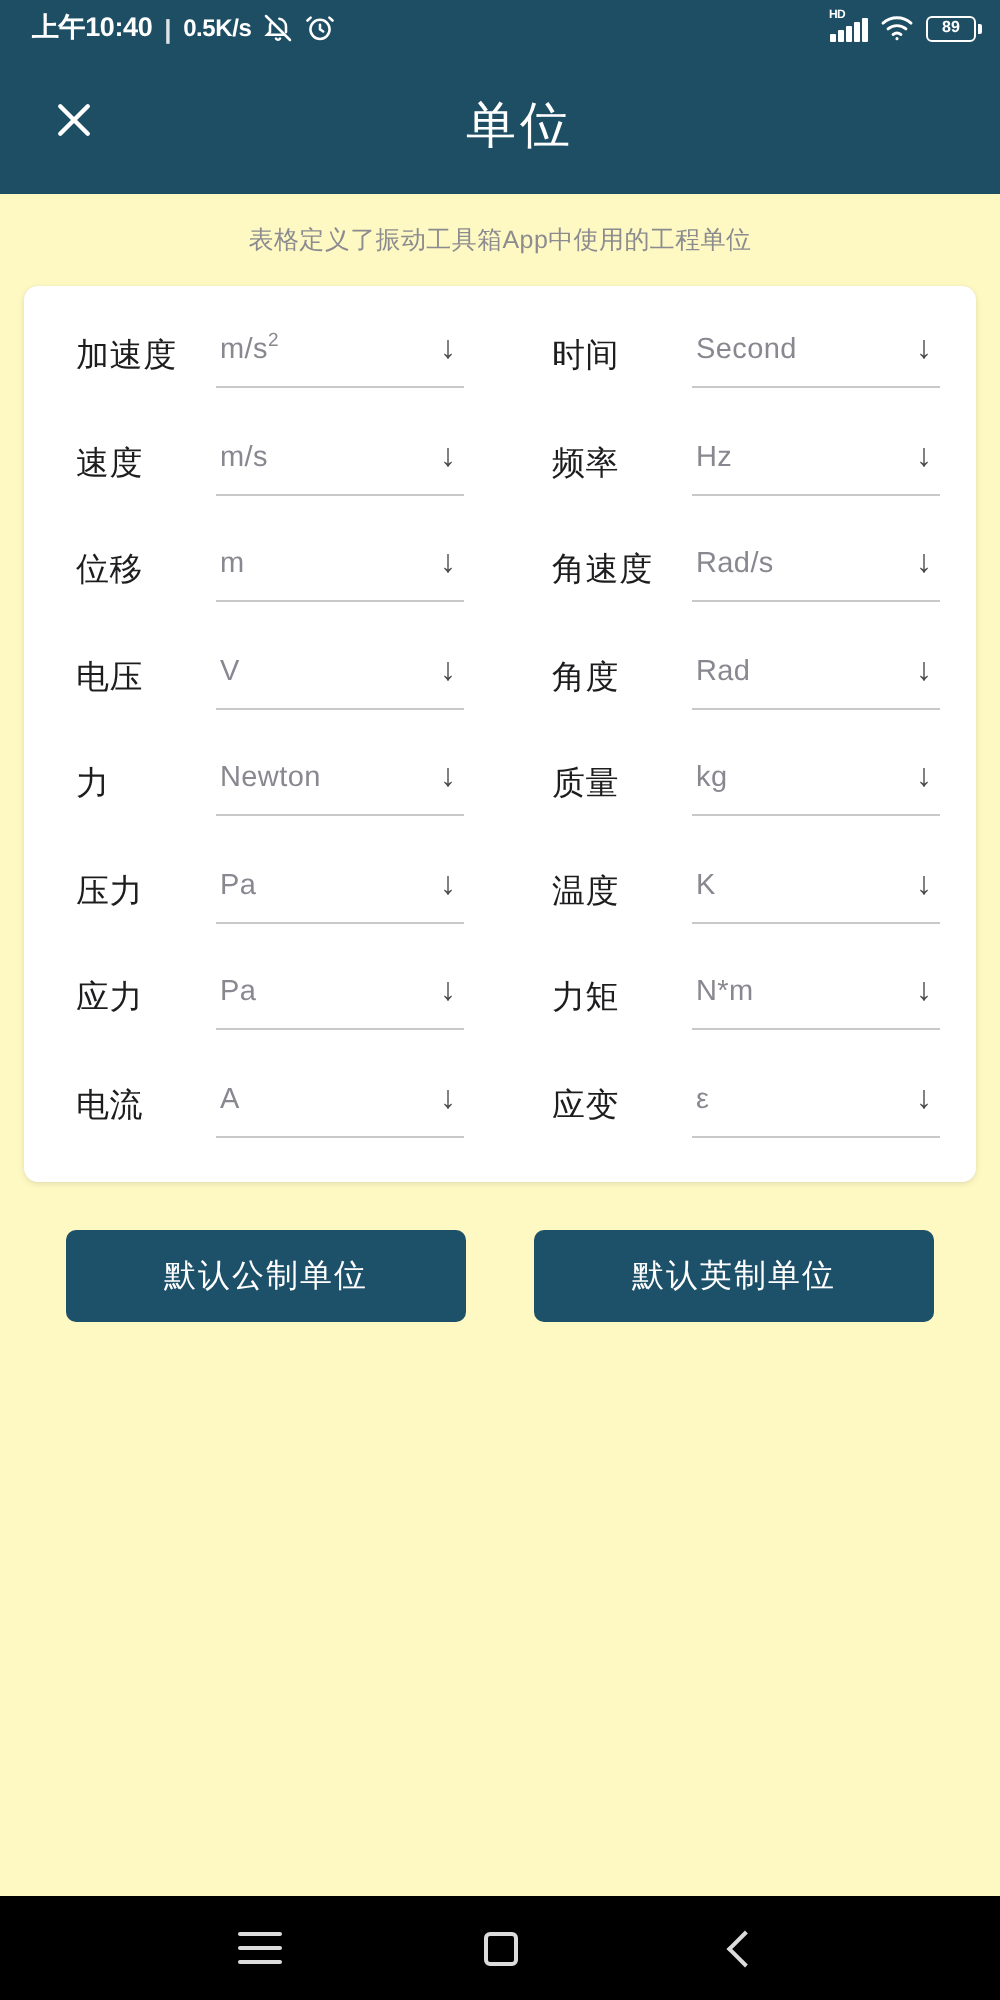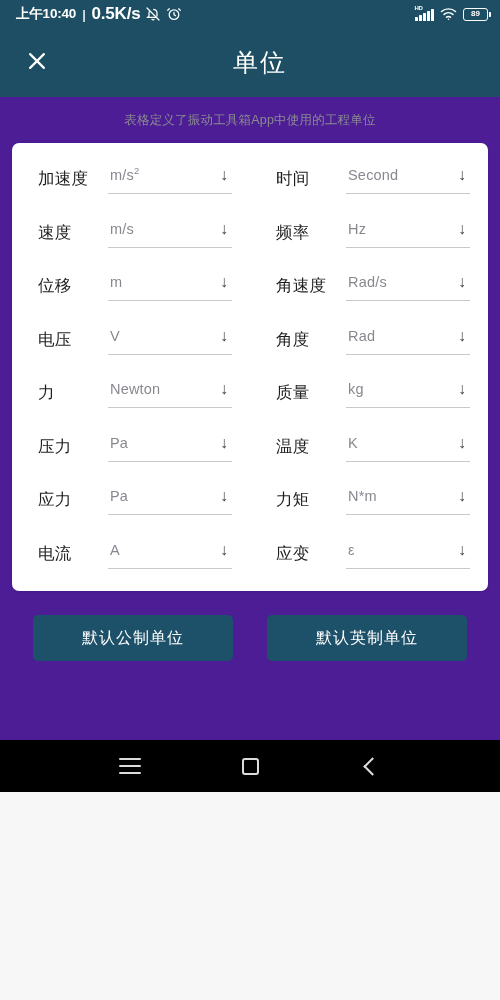--- a/index.html
+++ b/index.html
@@ -2,33 +2,33 @@
 <html><head>
 <meta charset="utf-8">
 <style>
   * { margin:0; padding:0; box-sizing:border-box; }
   html,body {
     width:500px; height:1000px;
     background:#f7f7f8;
     font-family:"Liberation Sans","DejaVu Sans",sans-serif;
     overflow:hidden;
   }
-  #app { position:relative; width:500px; height:792px; background:#4c1d95;border-radius:21px; }
+  #app { position:relative; width:500px; height:1000px; background:#fef9c3;border-radius:21px; }
 
   
   .statusbar{
     position:absolute; top:0; left:0; width:500px; height:28px;
     background:#1d4e63; color:#ffffff;
     display:flex; align-items:center; justify-content:space-between;
     padding:0 12px 0 16px;
   }
   .sb-left{ display:flex; align-items:center; gap:5px; font-size:13.5px; font-weight:bold; letter-spacing:-.2px;}
   .sb-time{ font-size:13.5px; font-weight:bold;}
   .sb-sep{ font-size:13px; opacity:.85; margin:0 1px;}
-  .sb-net{ font-size:17px; font-weight:bold;}
+  .sb-net{ font-size:12px; font-weight:bold;}
   .sb-right{ display:flex; align-items:center; gap:6px;}
   .ic{ display:inline-block; line-height:0;}
   .hd-sig{ position:relative; display:flex; align-items:flex-end; gap:1.4px; height:14px;}
   .hd-sig .bar{ width:2.6px; background:#fff; border-radius:.5px;}
   .hd-lbl{ position:absolute; top:-2px; left:-1px; font-size:6px; font-weight:bold; letter-spacing:-.3px;}
   .batt{
     width:25px; height:13px; border:1.4px solid #ffffff; border-radius:3px;
     display:flex; align-items:center; justify-content:center; position:relative;
   }
   .batt::after{ content:""; position:absolute; right:-4px; top:3.5px; width:2.2px; height:5px; background:#fff; border-radius:0 1px 1px 0;}

